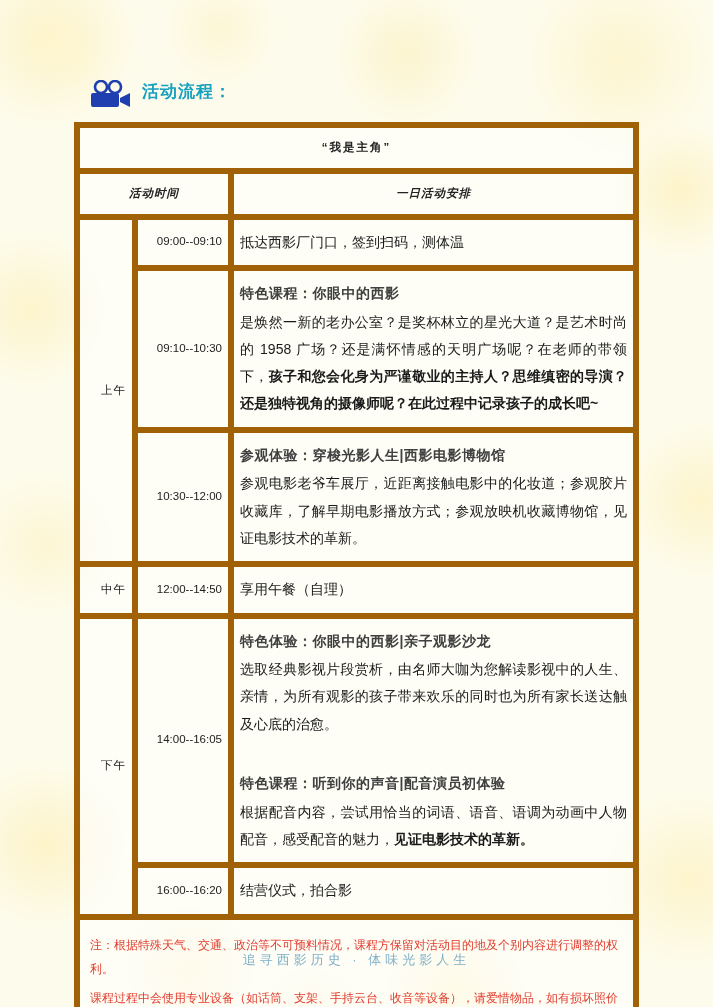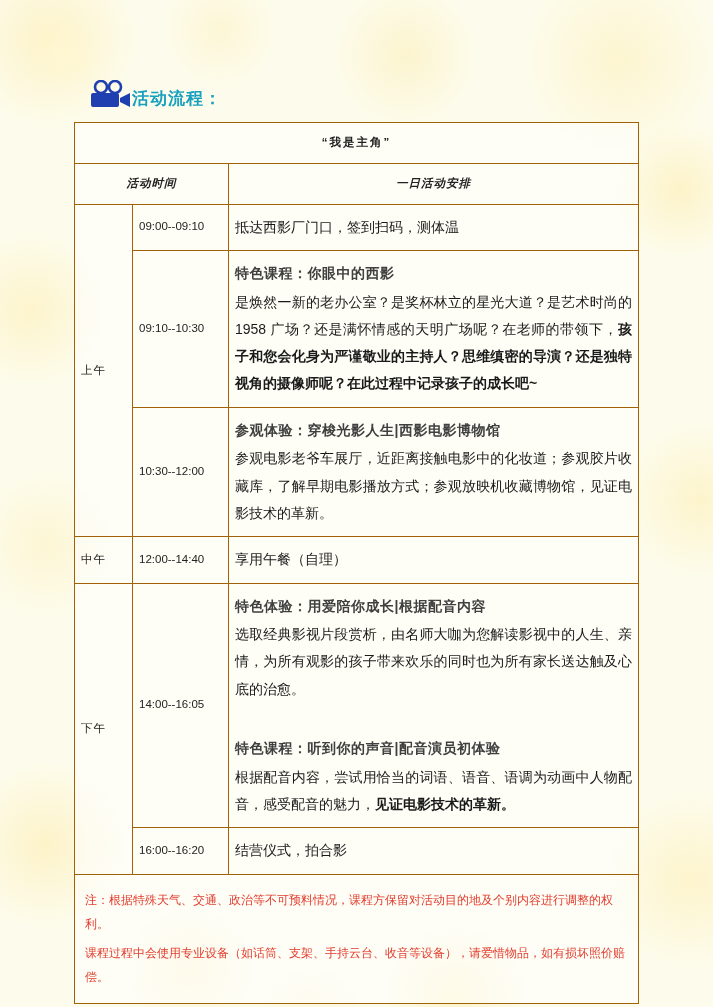--- a/index.html
+++ b/index.html
@@ -27,21 +27,22 @@
   }
   .page {
     position: absolute;
     inset: 0;
   }
   .header {
     position: absolute;
     left: 88px;
     top: 80px;
     display: flex;
-    align-items: flex-end;
+    align-items: flex-start;
+    gap: 10px;
   }
   .cam-icon {
     width: 44px;
     height: 30px;
     position: relative;
   }
   .header-title {
     color: #18a0bf;
     font-size: 17px;
     font-weight: bold;
@@ -50,21 +51,21 @@
   table.schedule {
     position: absolute;
     left: 74px;
     top: 122px;
     width: 565px;
     border-collapse: collapse;
     background: rgba(255,255,255,0.55);
     table-layout: fixed;
   }
   table.schedule td {
-    border: 1px solid #a16207;
+    border: 6px solid #a16207;
     vertical-align: middle;
     padding: 9px 6px;
     font-size: 11.5px;
     color: #222;
     line-height: 1.9;
   }
   .title-cell {
     text-align: center;
     color: #1d3fa8;
     font-size: 19px;
@@ -75,27 +76,27 @@
   .col-head {
     text-align: center;
     font-weight: bold;
     font-size: 13px;
     color: #1a1a1a;
     padding: 14px 10px;
     letter-spacing: 1px;
     font-style: italic;
   }
   .period {
-    text-align: left;
+    text-align: right;
     width: 58px;
     font-size: 13px;
     letter-spacing: 1px;
   }
   .time {
-    text-align: left;
+    text-align: right;
     width: 96px;
     font-size: 11.5px;
     white-space: nowrap;
   }
   .content {
     text-align: left;
   }
   .block-title {
     color: #404040;
     font-weight: bold;
@@ -206,32 +207,32 @@
         <td class="content">
           <div class="block">
             <p class="block-title">参观体验：穿梭光影人生|西影电影博物馆</p>
             <p class="block-body">参观电影老爷车展厅，近距离接触电影中的化妆道；参观胶片收藏库，了解早期电影播放方式；参观放映机收藏博物馆，见证电影技术的革新。</p>
           </div>
         </td>
       </tr>
 
       <tr>
         <td class="period">中午</td>
-        <td class="time">12:00--14:40</td>
+        <td class="time">12:00--14:50</td>
         <td class="content">
           <p class="block-body">享用午餐（自理）</p>
         </td>
       </tr>
 
       <tr>
         <td class="period" rowspan="2">下午</td>
         <td class="time">14:00--16:05</td>
         <td class="content">
           <div class="block">
-            <p class="block-title">特色体验：用爱陪你成长|根据配音内容</p>
+            <p class="block-title">特色体验：你眼中的西影|亲子观影沙龙</p>
             <p class="block-body">选取经典影视片段赏析，由名师大咖为您解读影视中的人生、亲情，为所有观影的孩子带来欢乐的同时也为所有家长送达触及心底的治愈。</p>
           </div>
           <div class="block">
             <p class="block-title">特色课程：听到你的声音|配音演员初体验</p>
             <p class="block-body">根据配音内容，尝试用恰当的词语、语音、语调为动画中人物配音，感受配音的魅力，<span class="bold">见证电影技术的革新。</span></p>
           </div>
         </td>
       </tr>
       <tr>
         <td class="time">16:00--16:20</td>
@@ -242,13 +243,14 @@
 
       <tr>
         <td class="notes-cell" colspan="3">
           <p class="note-line">注：根据特殊天气、交通、政治等不可预料情况，课程方保留对活动目的地及个别内容进行调整的权利。</p>
           <p class="note-line">课程过程中会使用专业设备（如话筒、支架、手持云台、收音等设备），请爱惜物品，如有损坏照价赔偿。</p>
         </td>
       </tr>
     </tbody>
   </table>
 
+  <div class="footer">追寻西影历史 · 体味光影人生</div>
 </div>
 
 </body></html>

